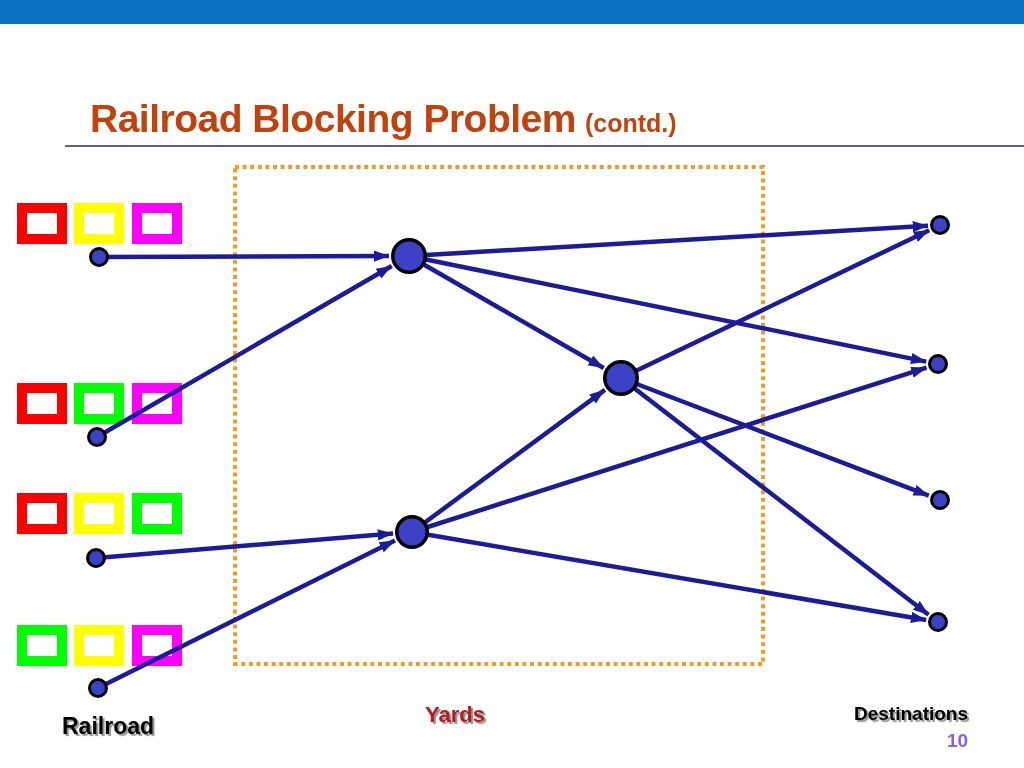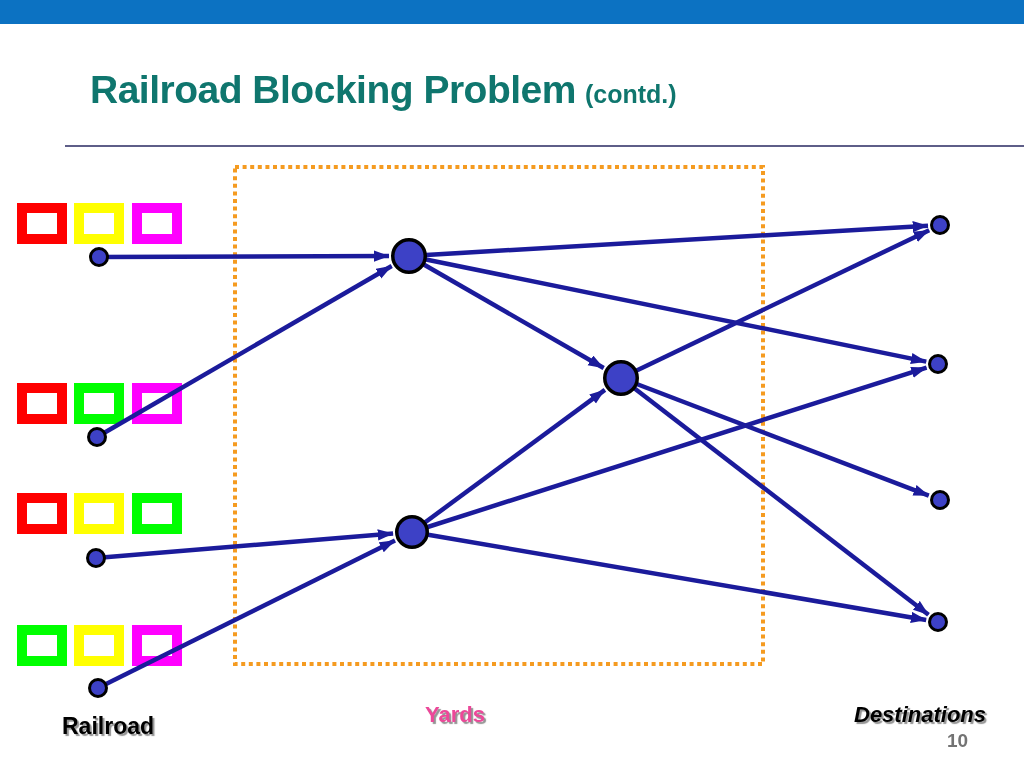--- a/index.html
+++ b/index.html
@@ -40,36 +40,36 @@
   }
   .lbl {
     position: absolute;
     font-weight: bold;
     line-height: 1;
     white-space: nowrap;
     text-shadow: 2px 2px 1px rgba(128,128,128,0.85);
   }
   .lbl-origins { left: 62px;  top: 715px; font-size: 23px; }
   .lbl-yards   { left: 425px; top: 704px; font-size: 22px; }
-  .lbl-dest    { left: 854px; top: 704px; font-size: 22px; font-style: italic; }
+  .lbl-dest    { left: 854px; top: 704px; font-size: 19px; }
   .pagenum {
     position: absolute;
     left: 947px; top: 731px;
     font-size: 19px;
     font-weight: bold;
     line-height: 1;
   }
 </style>
 </head>
 <body>
 
 <div class="slide">
   <div class="topbar" style="background: rgb(12, 114, 194);"></div>
 
-  <div class="title" style="color: #0f766e;">
+  <div class="title" style="color: #c2410c; margin-top: 29px;">
     <span>Railroad Blocking Problem</span><span class="contd">(contd.)</span>
   </div>
 
   <div class="divider" style="background: rgb(94, 94, 136);"></div>
 
   <svg id="diagram" class="diagram-svg" width="1024" height="768" viewBox="0 0 1024 768">
       <defs>
         <marker id="arrowhead" markerWidth="3.7" markerHeight="2.7" refX="3.4" refY="1.25" orient="auto" markerUnits="strokeWidth">
           <path d="M0,0 L3.5,1.25 L0,2.5 Z" fill="#1B1B9B"></path>
         </marker>
@@ -107,16 +107,16 @@
       <circle cx="409" cy="256" r="16.25" fill="#3D41C6" stroke="#000000" stroke-width="3.5"></circle>
       <circle cx="621" cy="378" r="16.25" fill="#3D41C6" stroke="#000000" stroke-width="3.5"></circle>
       <circle cx="412" cy="532" r="15.25" fill="#3D41C6" stroke="#000000" stroke-width="3.5"></circle>
       <circle cx="940" cy="225" r="8.5" fill="#3D41C6" stroke="#000000" stroke-width="3"></circle>
       <circle cx="938" cy="364" r="8.5" fill="#3D41C6" stroke="#000000" stroke-width="3"></circle>
       <circle cx="940" cy="500" r="8.5" fill="#3D41C6" stroke="#000000" stroke-width="3"></circle>
       <circle cx="938" cy="622" r="8.5" fill="#3D41C6" stroke="#000000" stroke-width="3"></circle>
     </svg>
 
   <div class="lbl lbl-origins" style="color: rgb(0, 0, 0);">Railroad</div>
-  <div class="lbl lbl-yards" style="color: #ec4899;">Yards</div>
+  <div class="lbl lbl-yards" style="color: #b91c1c;">Yards</div>
   <div class="lbl lbl-dest" style="color: rgb(0, 0, 0);">Destinations</div>
-  <div class="pagenum" style="color: #737373;">10</div>
+  <div class="pagenum" style="color: #8b5cf6;">10</div>
 </div>
 
 </body></html>

